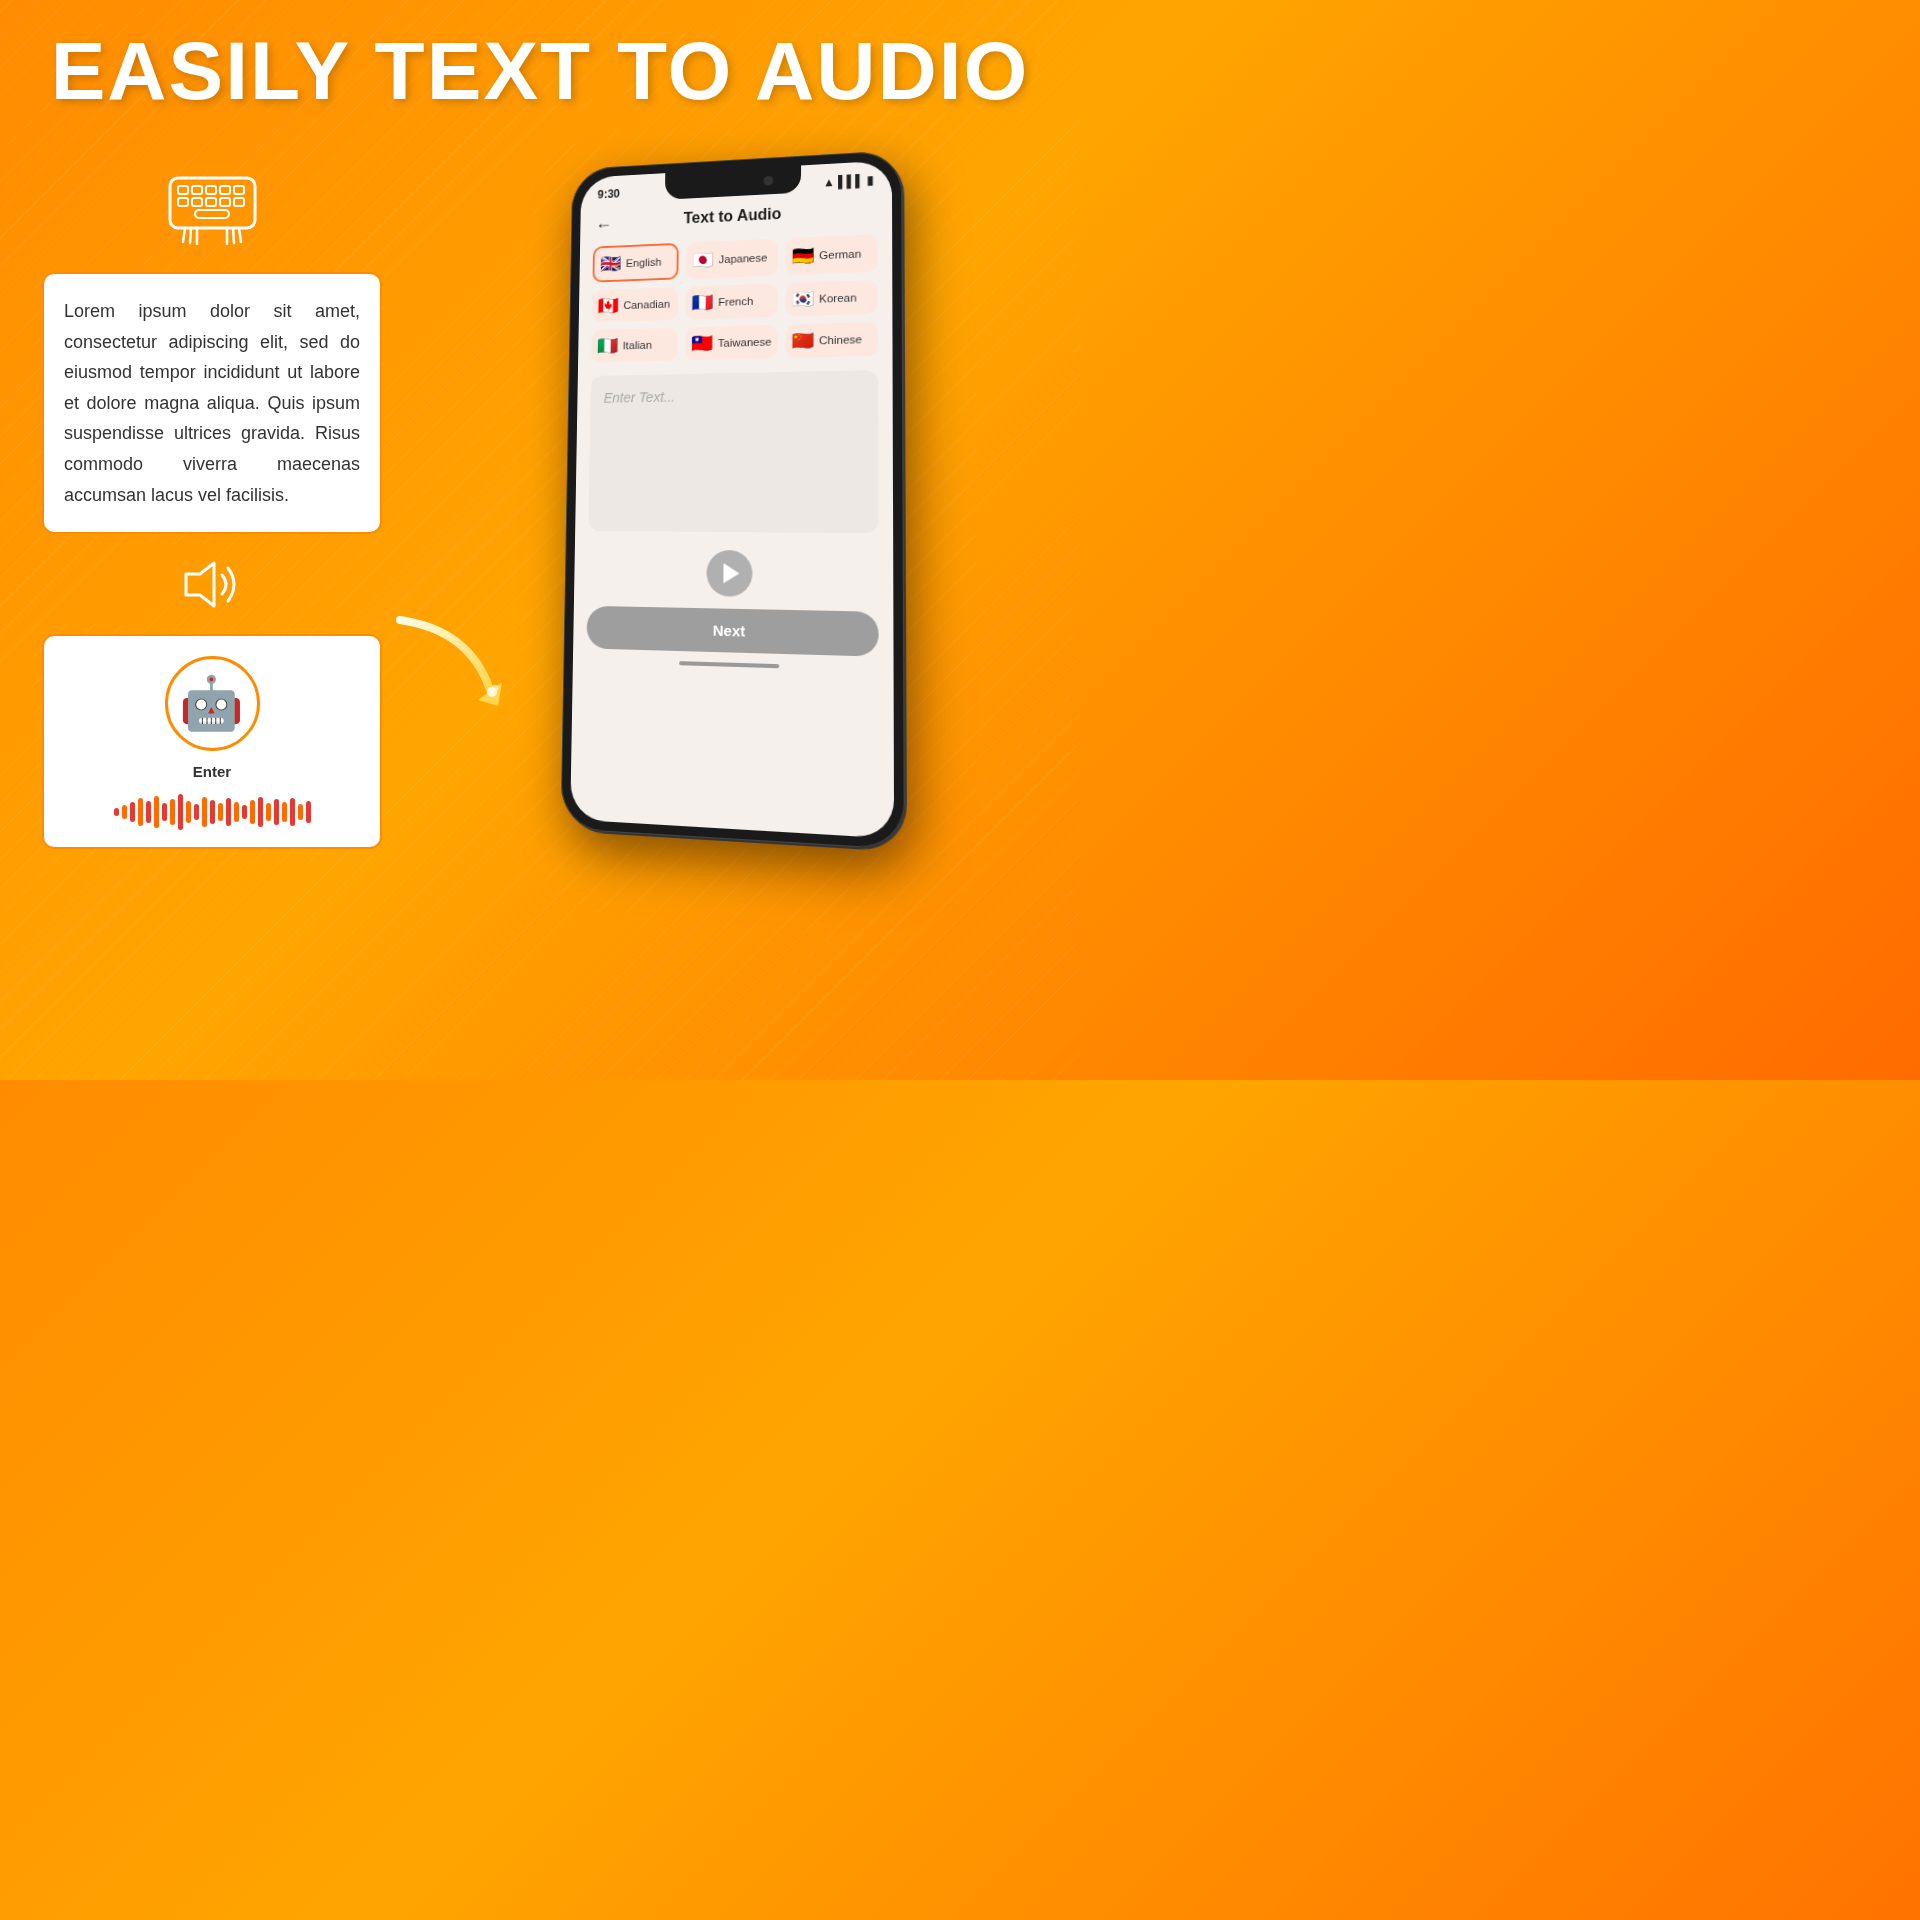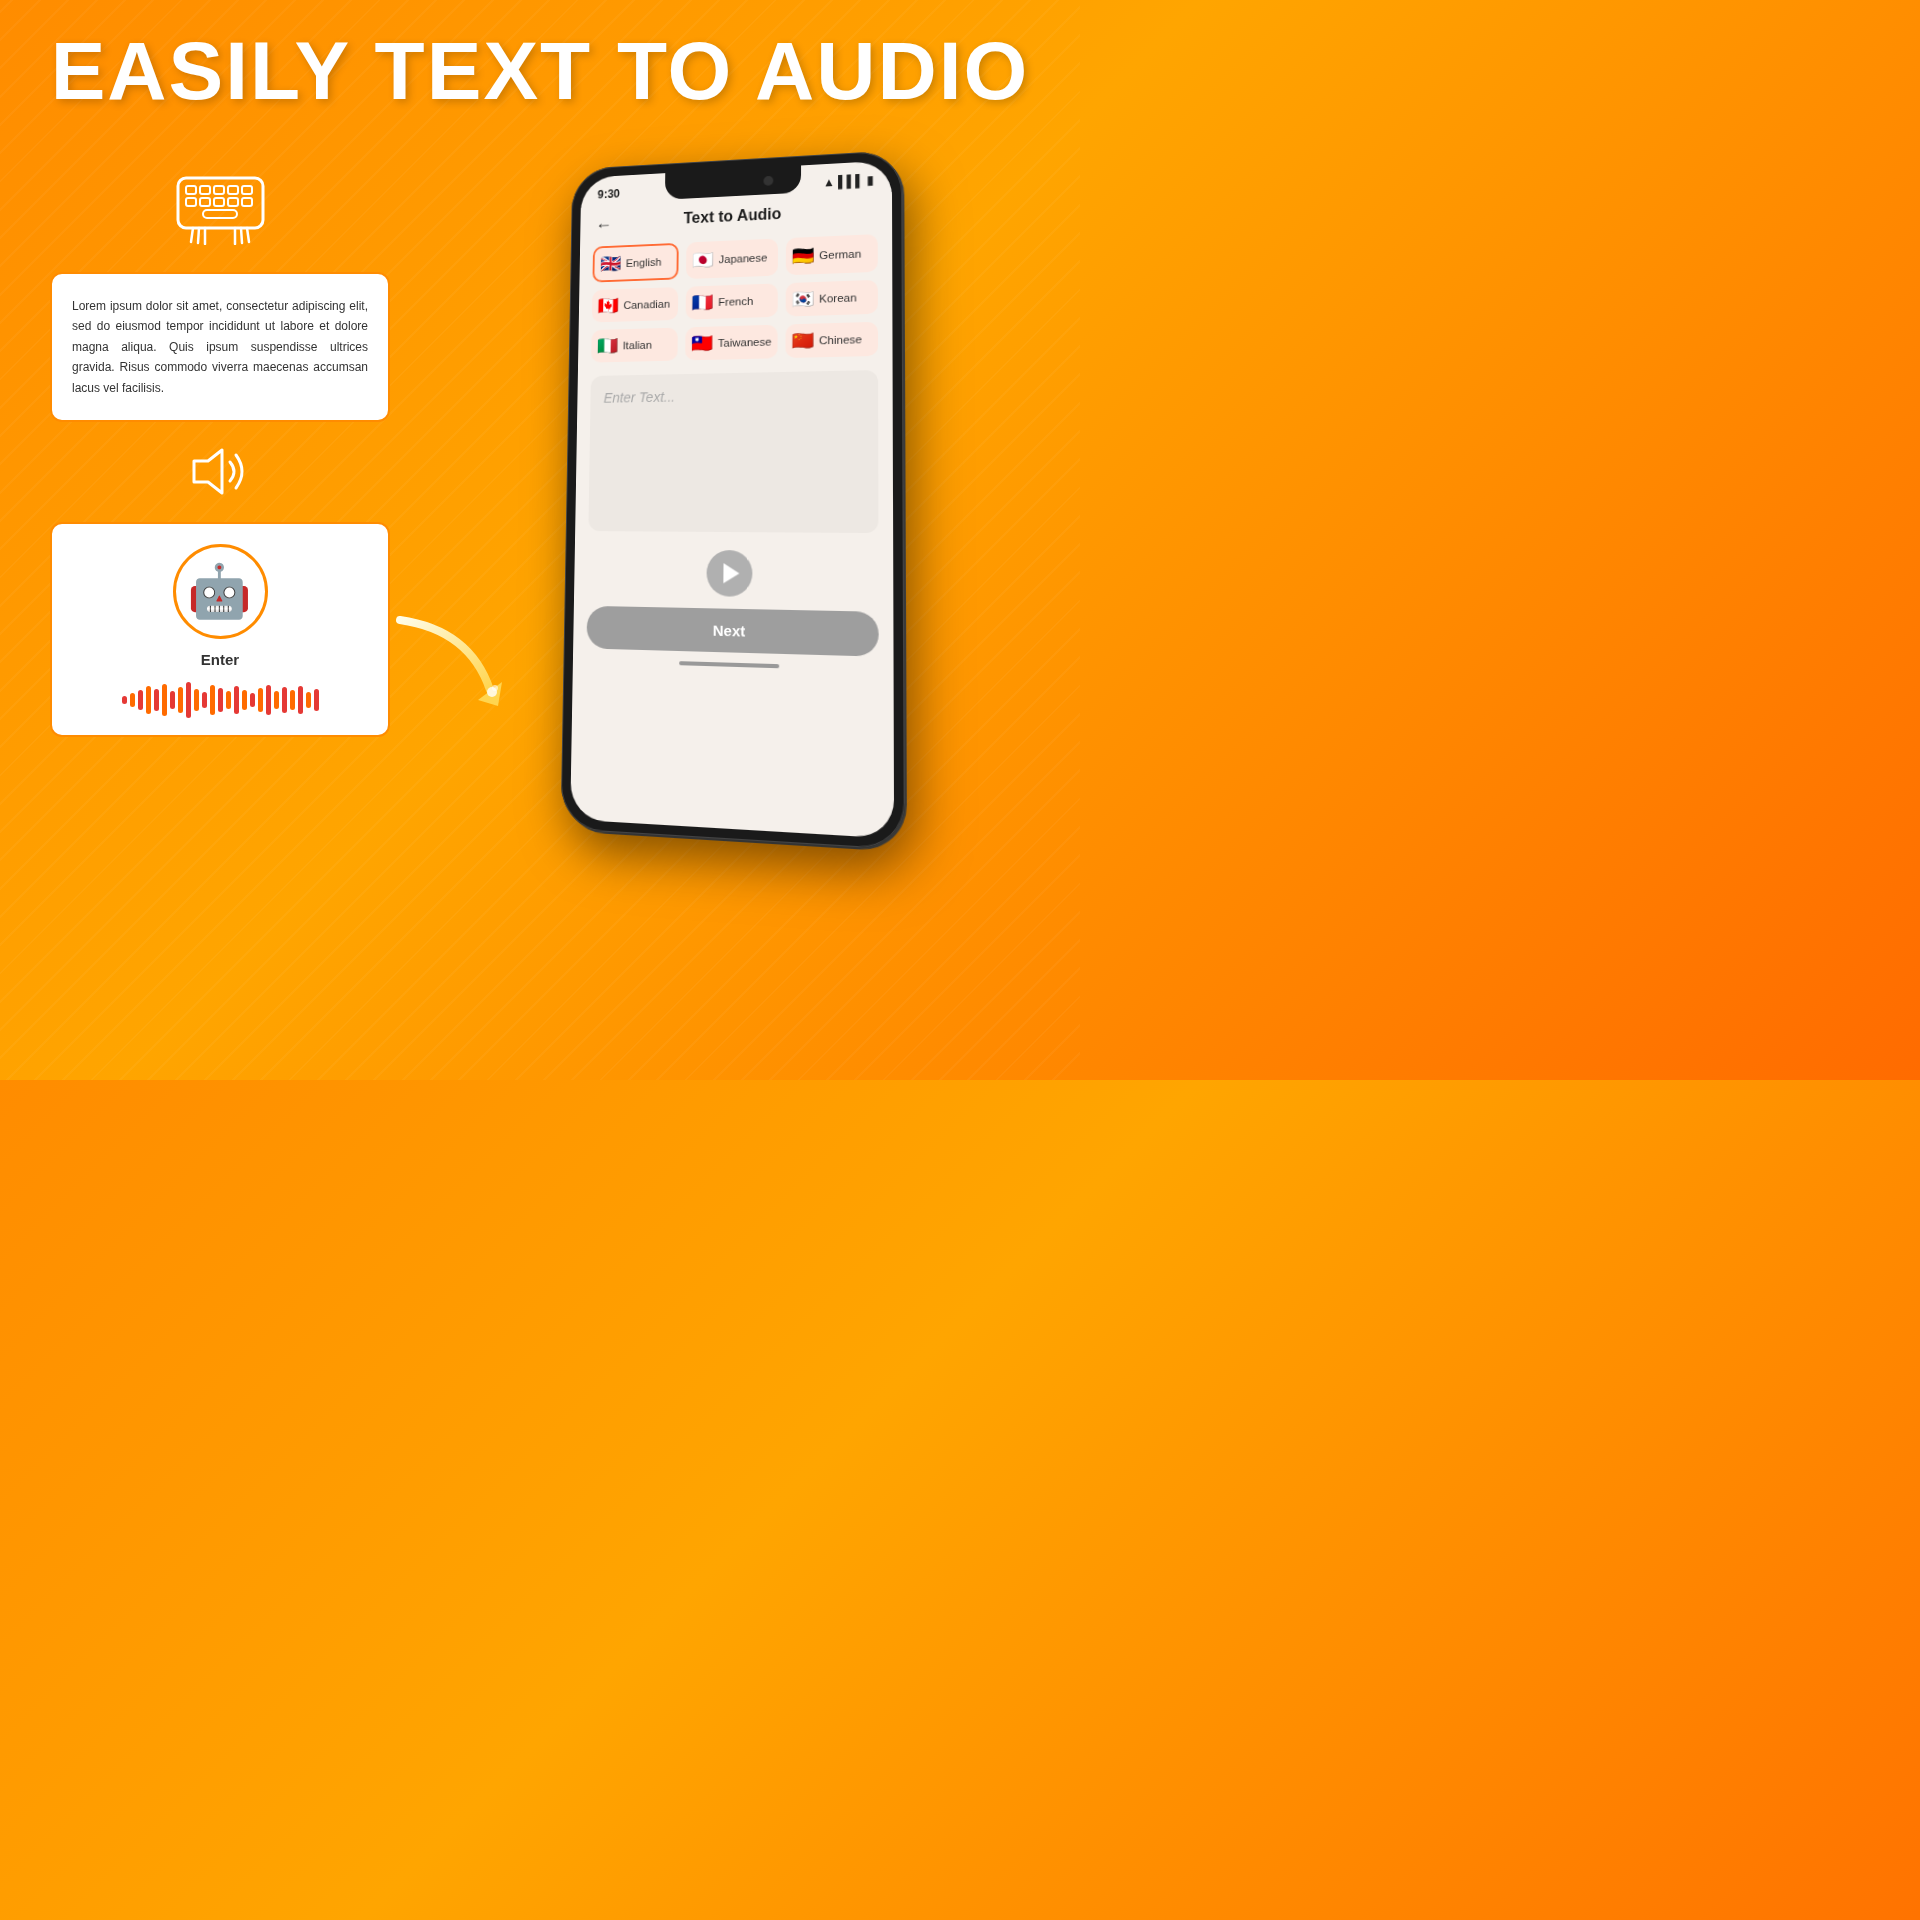--- a/index.html
+++ b/index.html
@@ -27,21 +27,21 @@
       );
       pointer-events: none;
       z-index: 0;
     }
 
     .container {
       position: relative;
       z-index: 1;
       width: 100%;
       height: 100%;
-      padding: 30px 40px;
+      padding: 30px 32px;
     }
 
     
     .title {
       text-align: center;
       font-size: 82px;
       font-weight: 900;
       color: white;
       text-shadow: 3px 3px 8px rgba(0,0,0,0.2);
       letter-spacing: 2px;
@@ -85,21 +85,21 @@
     
     .text-box {
       background: white;
       border-radius: 12px;
       padding: 22px 20px;
       width: 340px;
       border: 2px solid #FF8C00;
     }
 
     .text-box p {
-      font-size: 12px;
+      font-size: 18px;
       color: #333;
       line-height: 1.7;
       text-align: justify;
     }
 
     
     .speaker-icon-wrap {
       width: 80px;
       height: 60px;
       display: flex;

